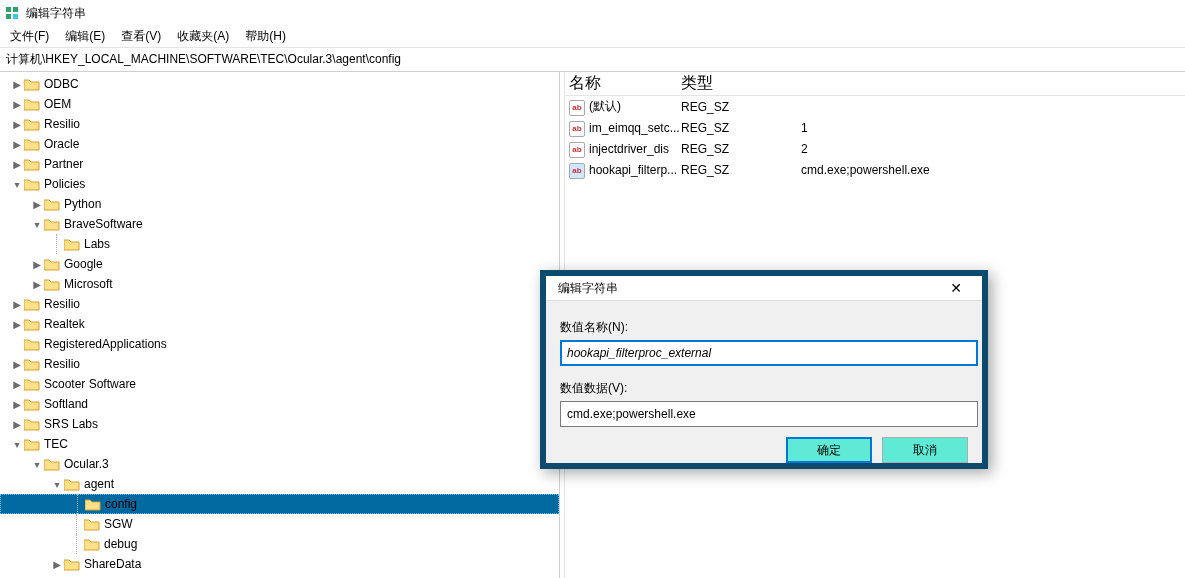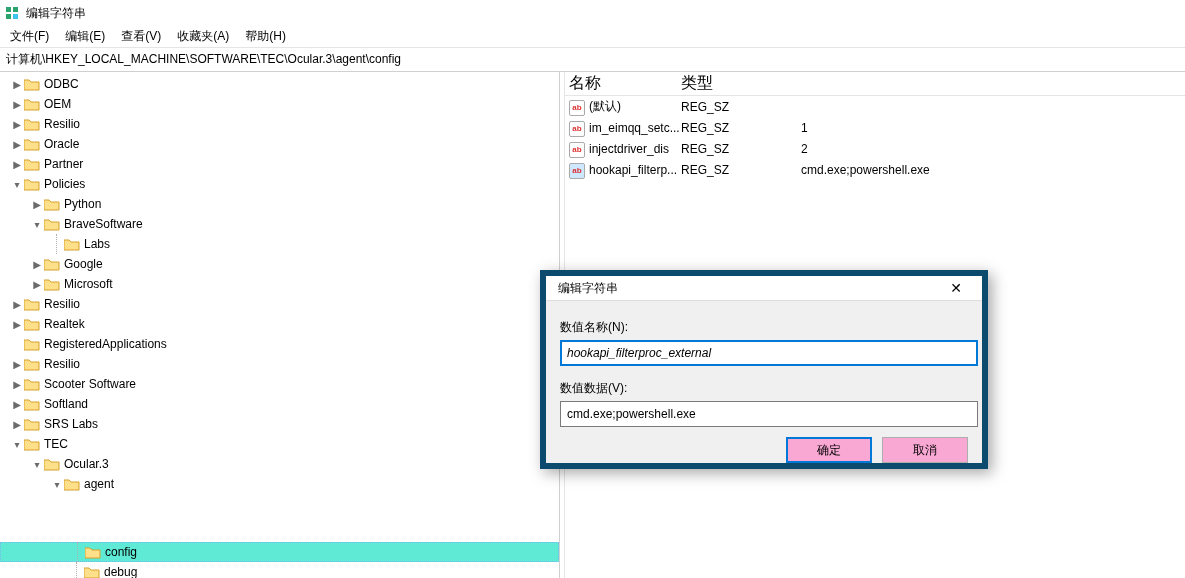--- a/index.html
+++ b/index.html
@@ -20,41 +20,41 @@
 .list-body { font-size: 12px; }
 .row { height: 21px; display: flex; align-items: center; padding-left: 4px; }
 .row .icon { width: 16px; height: 16px; margin-right: 4px; flex-shrink:0; }
 .val-name { width: 92px; white-space: nowrap; overflow: hidden; text-overflow: ellipsis; }
 .val-type { width: 120px; }
 .val-data { flex: 1; white-space: nowrap; overflow: hidden; text-overflow: ellipsis; }
 
 
 .tree { font-size: 12px; color: #000; }
 .node { display: flex; align-items: center; height: 20px; white-space: nowrap; }
-.node.selected { background: #5eead4; border: 1px dotted #7ab7e8; margin-top: 48px; }
+.node.selected { background: #0369a1; border: 1px dotted #7ab7e8; }
 .expander { width: 14px; height: 14px; display: inline-flex; align-items: center; justify-content: center; color: #6b6b6b; font-size: 10px; cursor: default; }
 .noexpander { width: 14px; display:inline-block; }
 .folder-icon { width: 16px; height: 16px; margin: 0 4px 0 0; display:inline-flex; align-items:center; justify-content:center; }
 .dotted-vert { width: 14px; display:inline-block; position:relative; }
 .dotted-vert::before { content:""; position:absolute; left:6px; top:-10px; bottom:-10px; border-left:1px dotted #b0b0b0; }
 
 
 .reg-ab { width:16px; height:16px; display:inline-flex; align-items:center; justify-content:center; font-size:8px; font-weight:bold; color:#d33; border:1px solid #aaa; border-radius:2px; background:#fff; line-height:1; padding:1px;}
 .reg-ab.sel { background:#cde8ff; }
 
 
 .dialog { position: absolute; top: 198px; left: -25px; width: 448px; height: 199px; background: #f0f0f0; border: 6px solid #0c4a6e; box-shadow: 4px 4px 14px rgba(0,0,0,0.35); display:flex; flex-direction:column; }
 .dialog-title { height: 30px; background: #fff; display:flex; align-items:center; justify-content:space-between; padding: 0 8px 0 12px; font-size:12px; border-bottom:1px solid #ddd;}
 .dialog-close { width: 36px; height: 24px; display:flex; align-items:center; justify-content:center; font-size:14px; cursor:default; }
 .dialog-body { padding: 12px 14px 10px 14px; flex:1; }
 .field-label { font-size: 12px; color:#000; margin: 6px 0 4px 0; }
 .field-input { width: 418px; height: 26px; border: 1px solid #7a7a7a; background:#fff; font-size:12px; padding: 2px 6px; outline:none; }
 .field-input.focus { border: 1px solid #0078d7; box-shadow: inset 0 0 0 1px #0078d7; font-style: italic; }
 .dialog-buttons { display:flex; justify-content:flex-end; gap:10px; padding: 0 14px 14px 0; }
-.btn { width: 86px; height: 26px; background:#f9a8d4; border:1px solid #adadad; font-size:12px; cursor:default; display:flex; align-items:center; justify-content:center;}
+.btn { width: 86px; height: 26px; background:#5eead4; border:1px solid #adadad; font-size:12px; cursor:default; display:flex; align-items:center; justify-content:center;}
 .btn.default { border: 1px solid #0078d7; box-shadow: inset 0 0 0 1px #0078d7; }
 
 
 .fsvg { width:16px; height:14px; }
 </style>
 </head>
 <body>
 
 <div class="titlebar">
   <span class="titlebar-icon">
@@ -283,30 +283,30 @@
           </span>
           <span>config</span>
         </div>
       <div class="node" style="padding-left:70px">
           <span class="dotted-vert"></span>
           <span class="folder-icon">
             <svg class="fsvg">
               <path d="M0 3 L5 3 L7 5 L15 5 L15 13 L0 13 Z" fill="#ffe08a" stroke="#d6a12b"></path>
             </svg>
           </span>
-          <span>debug</span>
+          <span>SGW</span>
         </div>
       <div class="node" style="padding-left:70px">
           <span class="dotted-vert"></span>
           <span class="folder-icon">
             <svg class="fsvg">
               <path d="M0 3 L5 3 L7 5 L15 5 L15 13 L0 13 Z" fill="#ffe08a" stroke="#d6a12b"></path>
             </svg>
           </span>
-          <span>SGW</span>
+          <span>debug</span>
         </div>
       <div class="node" style="padding-left:50px">
           <span class="expander">▶</span>
           <span class="folder-icon">
             <svg class="fsvg">
               <path d="M0 3 L5 3 L7 5 L15 5 L15 13 L0 13 Z" fill="#ffe08a" stroke="#d6a12b"></path>
             </svg>
           </span>
           <span>ShareData</span>
         </div>

